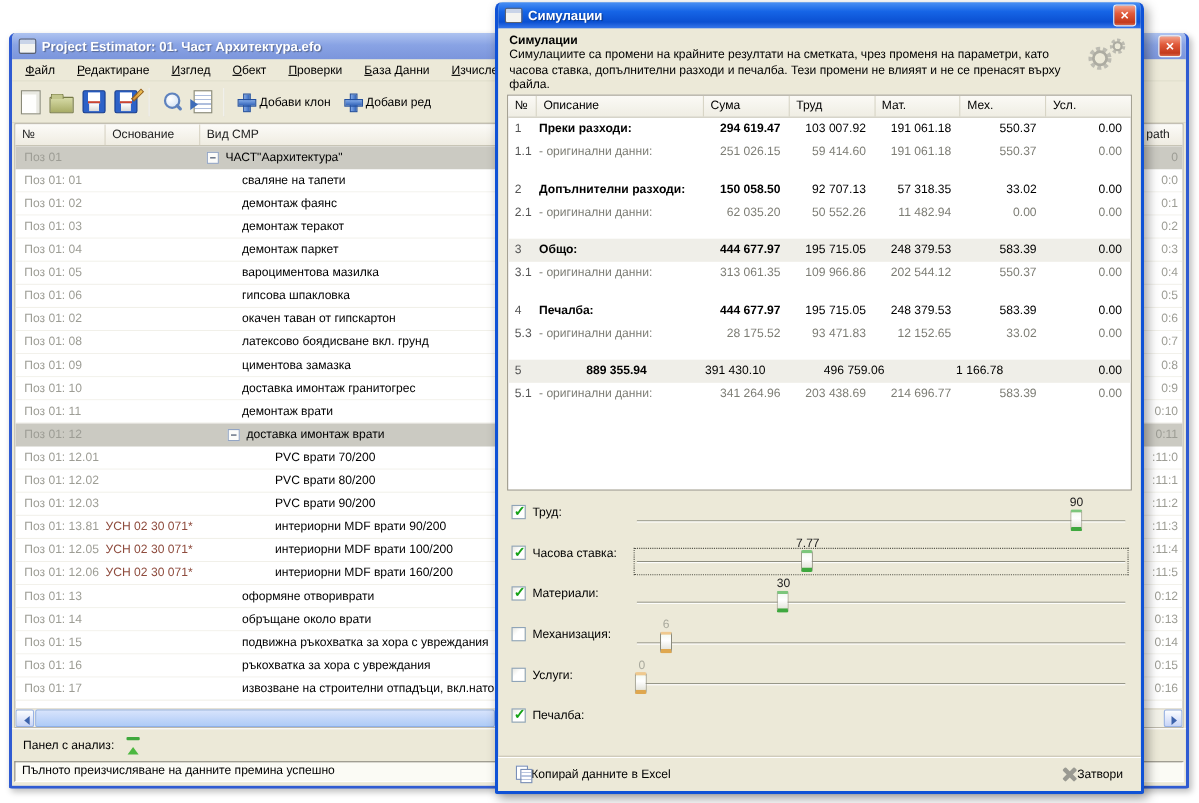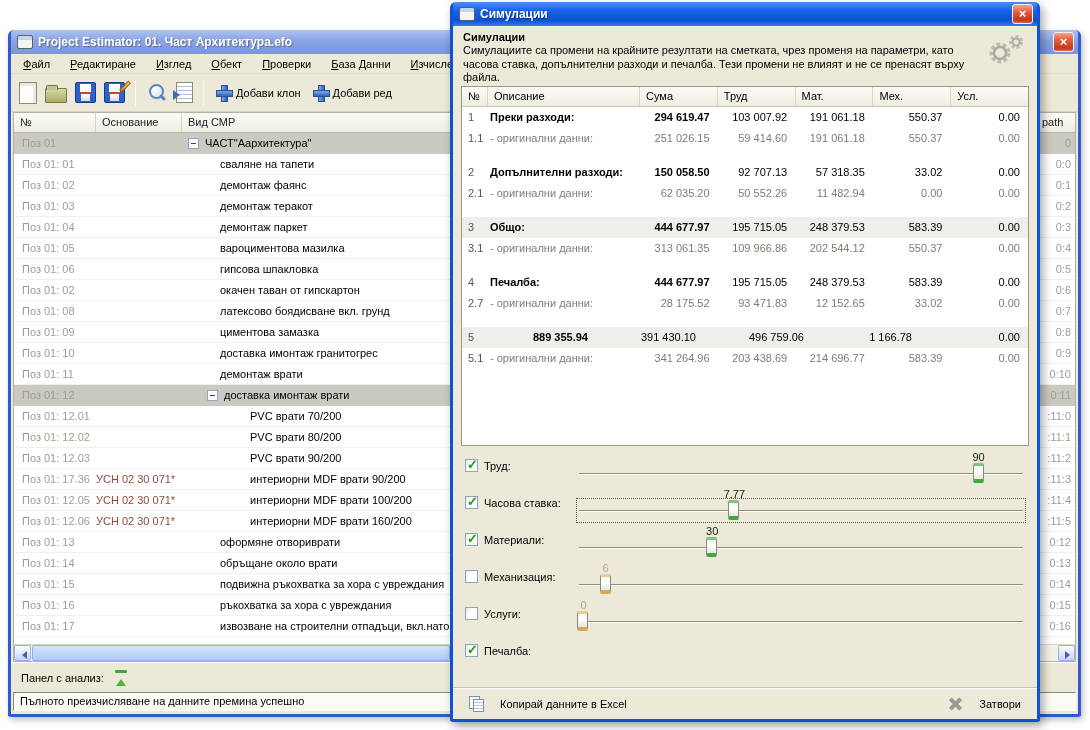--- a/index.html
+++ b/index.html
@@ -101,21 +101,21 @@
 .cb.on::after{content:"\2713";position:absolute;left:1px;top:-3px;font-size:13px;font-weight:bold;color:#17A317}
 .twrap{position:absolute;left:116px;right:2px;top:0;bottom:0}
 .sline{position:absolute;left:0;right:0;top:23px;height:0;border-top:1px solid #8E8E80;border-bottom:1px solid #FFF}
 .sval{position:absolute;top:1px;width:40px;text-align:center;color:#1A1A1A}
 .sthumb{position:absolute;top:13px;width:11px;height:20px;background:linear-gradient(180deg,#F4FAF4,#FFF 40%,#E6E6DE);border:1px solid #8A8A7C;border-top:3px solid #7CC67C;border-bottom:4px solid #3FA83F;border-radius:2px}
 .srow.off .sval{color:#A9A99D}
 .srow.off .sthumb{border-top-color:#EFC98F;border-bottom-color:#DFA74F}
 .srow.focused .twrap::after{content:"";position:absolute;left:-3px;right:-3px;top:11px;bottom:1px;border:1px dotted #55554A}
 
 .dlg-footer{position:absolute;left:0;right:0;bottom:0;height:32px;border-top:1px solid #C8C4B4;box-shadow:inset 0 1px 0 #FFF;display:flex;align-items:center;justify-content:space-between;padding:0 12px;background:#ECE9D8}
-.flat-btn{display:flex;align-items:center;gap:17px;padding:3px 4px;border-radius:2px}
+.flat-btn{display:flex;align-items:center;gap:0;padding:3px 4px;border-radius:2px}
 .ic-copy{width:14px;height:15px;position:relative}
 .ic-copy::before{content:"";position:absolute;left:0;top:0;width:9px;height:11px;background:#FFF;border:1px solid #7A8FB8}
 .ic-copy::after{content:"";position:absolute;left:4px;top:3px;width:9px;height:11px;background:repeating-linear-gradient(180deg,#FFF 0 2px,#B9C6E0 2px 3px);border:1px solid #7A8FB8}
 .ic-xgray{width:13px;height:13px;position:relative}
 .ic-xgray::before,.ic-xgray::after{content:"";position:absolute;left:-1px;top:5px;width:15px;height:4px;background:#9A9A92;border-radius:1px}
 .ic-xgray::before{transform:rotate(45deg)}
 .ic-xgray::after{transform:rotate(-45deg)}
 </style>
 </head>
 <body>
@@ -255,21 +255,21 @@
             <div class="c-smr lv2">PVC врати 80/200</div>
             <div class="c-path">:11:1</div>
           </div>
           <div class="grid-row">
             <div class="c-num">Поз 01: 12.03</div>
             <div class="c-basis"></div>
             <div class="c-smr lv2">PVC врати 90/200</div>
             <div class="c-path">:11:2</div>
           </div>
           <div class="grid-row">
-            <div class="c-num">Поз 01: 17.36</div>
+            <div class="c-num">Поз 01: 13.81</div>
             <div class="c-basis">УСН 02 30 071*</div>
             <div class="c-smr lv2">интериорни MDF врати 90/200</div>
             <div class="c-path">:11:3</div>
           </div>
           <div class="grid-row">
             <div class="c-num">Поз 01: 12.05</div>
             <div class="c-basis">УСН 02 30 071*</div>
             <div class="c-smr lv2">интериорни MDF врати 100/200</div>
             <div class="c-path">:11:4</div>
           </div>
@@ -410,21 +410,21 @@
           <div class="dlg-row main gap">
             <div class="d-no">4</div>
             <div class="d-desc">Печалба:</div>
             <div class="d-val suma">444 677.97</div>
             <div class="d-val">195 715.05</div>
             <div class="d-val">248 379.53</div>
             <div class="d-val">583.39</div>
             <div class="d-val">0.00</div>
           </div>
           <div class="dlg-row orig">
-            <div class="d-no">2.7</div>
+            <div class="d-no">5.3</div>
             <div class="d-desc">- оригинални данни:</div>
             <div class="d-val suma">28 175.52</div>
             <div class="d-val">93 471.83</div>
             <div class="d-val">12 152.65</div>
             <div class="d-val">33.02</div>
             <div class="d-val">0.00</div>
           </div>
           <div class="dlg-row main total gap">
             <div class="d-no">5</div>
             <div class="d-val suma">889 355.94</div>

